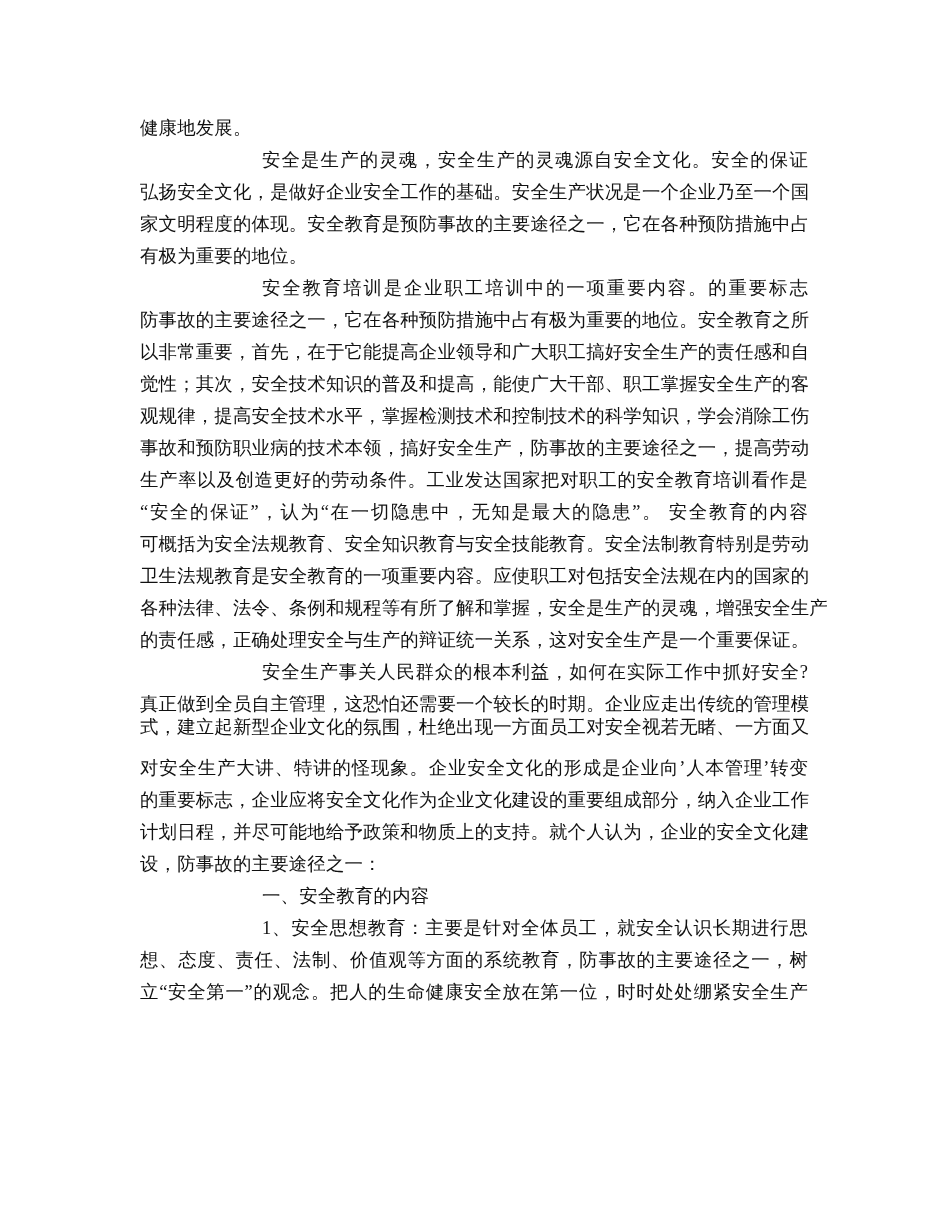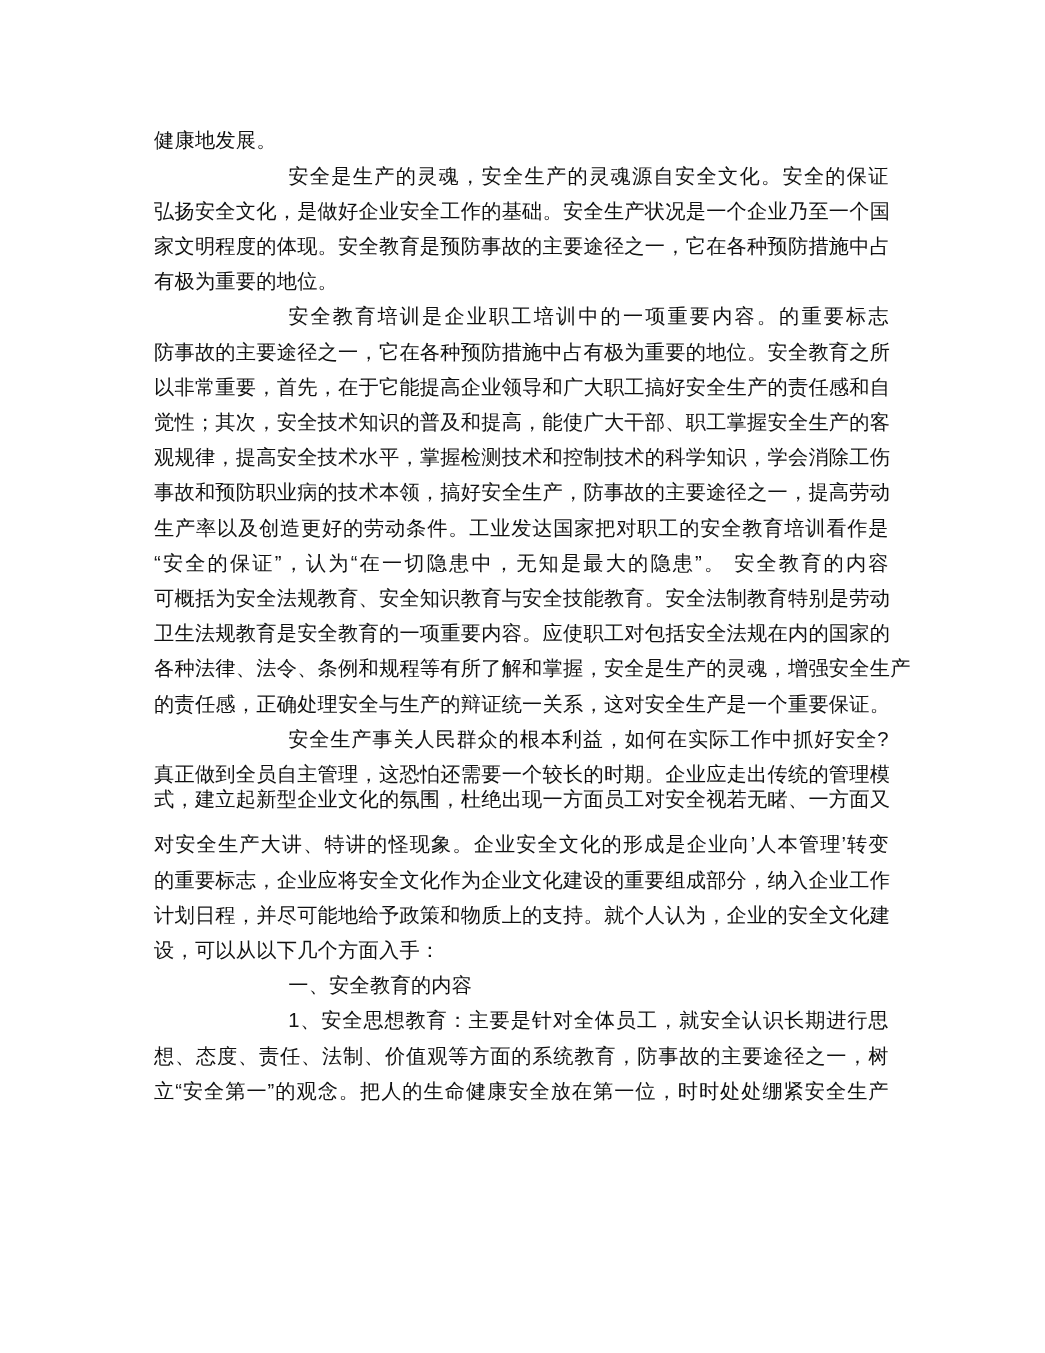--- a/index.html
+++ b/index.html
@@ -1,20 +1,20 @@
 <!DOCTYPE html>
 <html><head>
 <meta charset="utf-8">
 <style>
   html, body { margin:0; padding:0; background:#ffffff; }
   body { width:950px; height:1230px; position:relative; overflow:hidden; }
   .page { position:absolute; left:140px; top:112px; width:670px; }
   .line {
     position:absolute; left:0; height:32px; line-height:32px;
-    font-family:Liberation Sans, sans-serif;
+    font-family:Liberation Serif, serif;
     font-size:18.4px; color:#111; white-space:nowrap;
     letter-spacing:0.2px;
   }
   .indent { left:122px; }
   .just { text-align-last:justify; text-align:justify; width:668px; }
   .just.indent { width:546px; }
 </style>
 </head>
 <body>
 
@@ -35,18 +35,18 @@
   <div class="line just" style="top:416px">可概括为安全法规教育、安全知识教育与安全技能教育。安全法制教育特别是劳动</div>
   <div class="line just" style="top:448px">卫生法规教育是安全教育的一项重要内容。应使职工对包括安全法规在内的国家的</div>
   <div class="line just" style="top:480px">各种法律、法令、条例和规程等有所了解和掌握，安全是生产的灵魂，增强安全生产</div>
   <div class="line just" style="top:512px">的责任感，正确处理安全与生产的辩证统一关系，这对安全生产是一个重要保证。</div>
   <div class="line indent just" style="top:544px">安全生产事关人民群众的根本利益，如何在实际工作中抓好安全?</div>
   <div class="line just" style="top:576px">真正做到全员自主管理，这恐怕还需要一个较长的时期。企业应走出传统的管理模</div>
   <div class="line just" style="top:599px">式，建立起新型企业文化的氛围，杜绝出现一方面员工对安全视若无睹、一方面又</div>
   <div class="line just" style="top:640px">对安全生产大讲、特讲的怪现象。企业安全文化的形成是企业向’人本管理’转变</div>
   <div class="line just" style="top:672px">的重要标志，企业应将安全文化作为企业文化建设的重要组成部分，纳入企业工作</div>
   <div class="line just" style="top:704px">计划日程，并尽可能地给予政策和物质上的支持。就个人认为，企业的安全文化建</div>
-  <div class="line" style="top:736px">设，可以从以下几个方面入手：</div>
+  <div class="line" style="top:736px">设，防事故的主要途径之一：</div>
   <div class="line indent" style="top:768px">一、安全教育的内容</div>
   <div class="line indent just" style="top:800px">1、安全思想教育：主要是针对全体员工，就安全认识长期进行思</div>
   <div class="line just" style="top:832px">想、态度、责任、法制、价值观等方面的系统教育，防事故的主要途径之一，树</div>
   <div class="line just" style="top:864px">立“安全第一”的观念。把人的生命健康安全放在第一位，时时处处绷紧安全生产</div>
 </div>
 
 </body></html>

